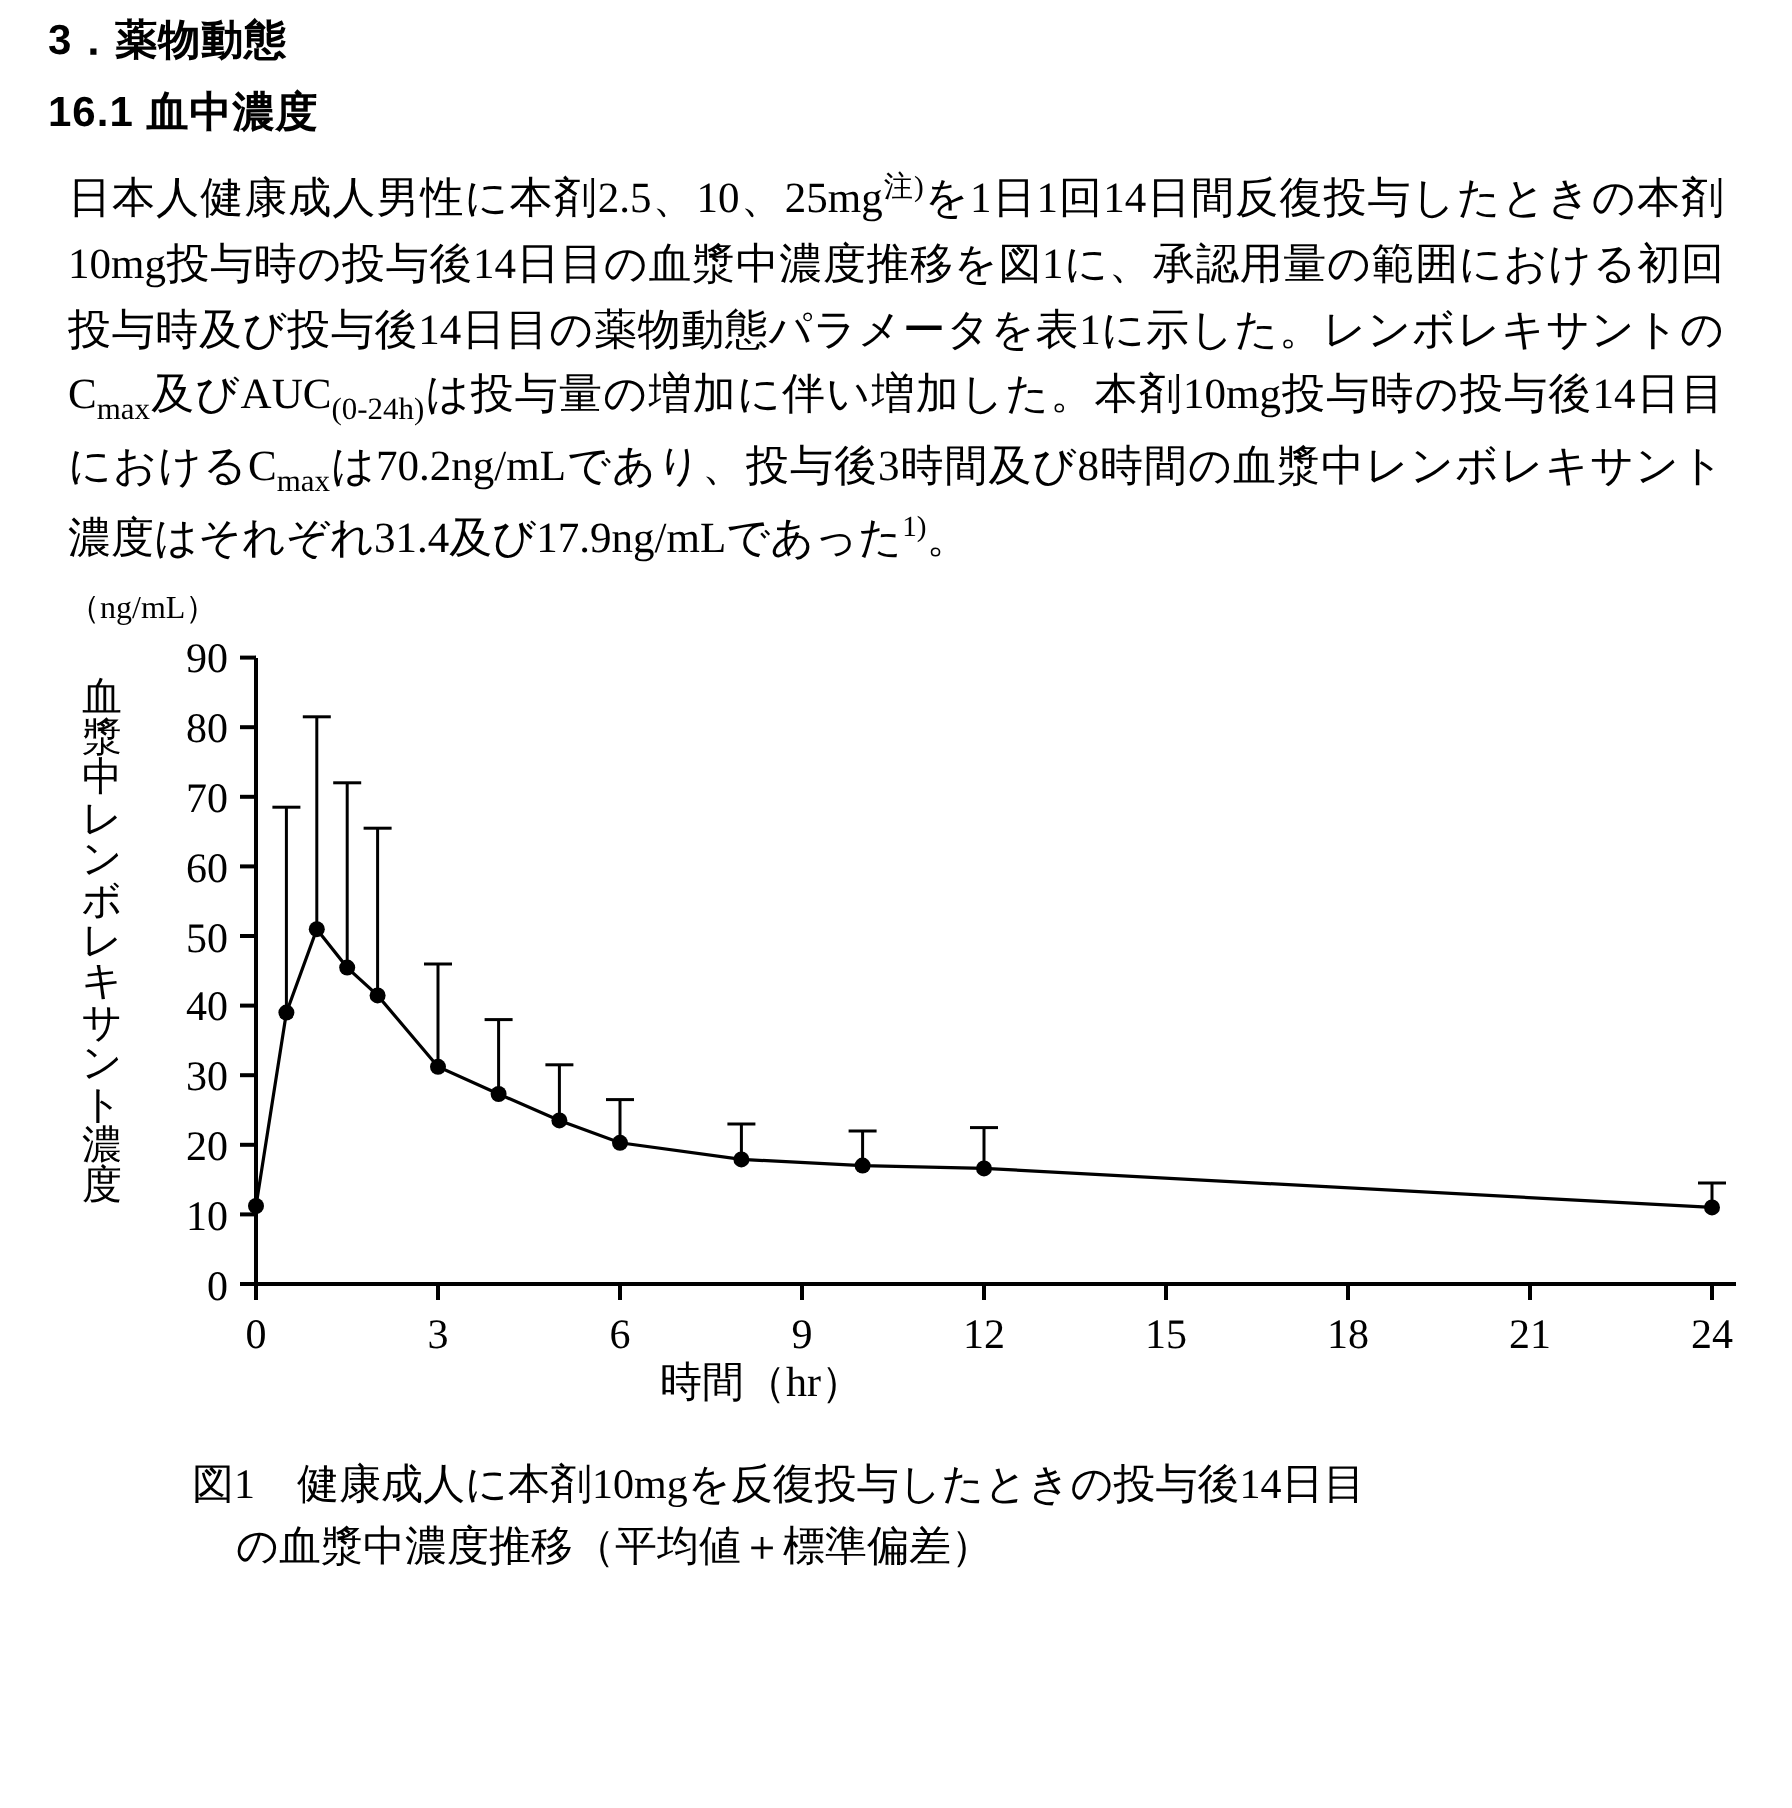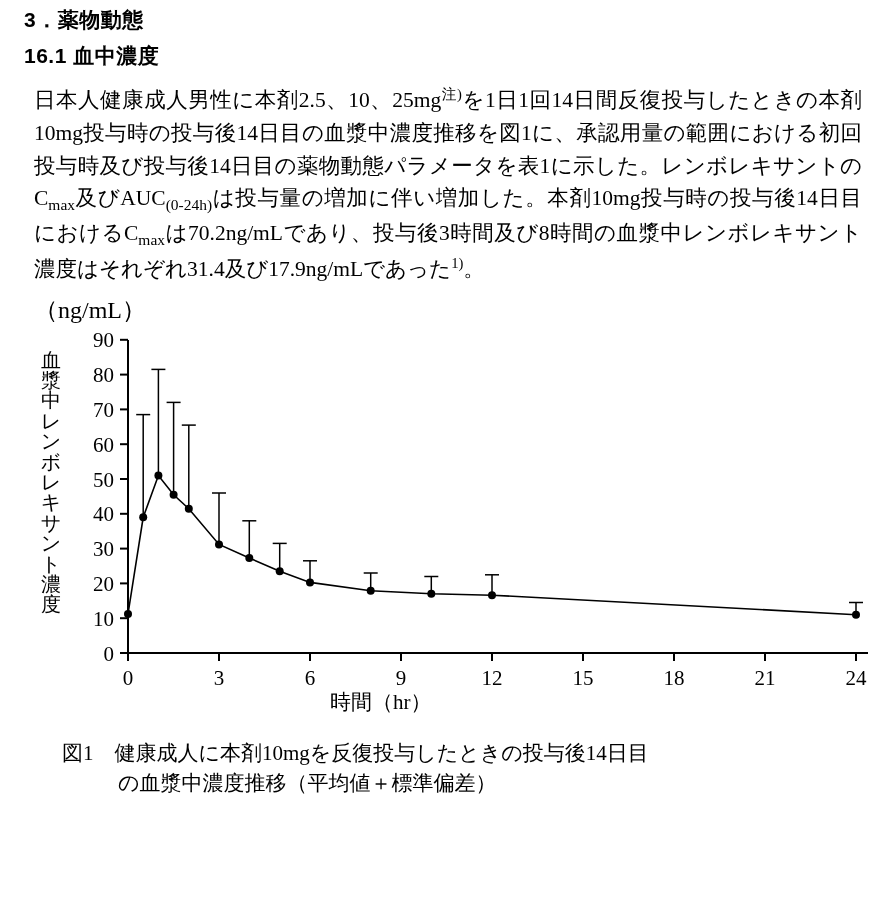--- a/index.html
+++ b/index.html
@@ -54,45 +54,44 @@
   .sup {
     font-size: 0.68em;
     vertical-align: super;
   }
   .small-note {
     font-size: 0.68em;
     vertical-align: super;
   }
   .unit-label {
     margin: 8px 0 0 34px;
-    font-size: 24px;
+    font-size: 16px;
   }
   
   .chart-wrap {
     position: relative;
     width: 896px;
     height: 400px;
     margin-top: 2px;
   }
   .chart-svg {
     display: block;
   }
   .caption {
     margin: 10px 0 0 0;
     font-size: 21px;
     line-height: 1.5;
   }
   .caption .cap-line1 {
-    margin-left: 62px;
+    margin-left: 96px;
     display: block;
   }
   .caption .cap-line2 {
     margin-left: 118px;
     display: block;
-    font-family: Liberation Mono, monospace;
   }
   .axis-text {
     font-family: "Liberation Serif", serif;
     font-size: 21px;
     fill: #000;
   }
   .ylabel-vert {
     position: absolute;
     left: 38px;
     top: 22px;

